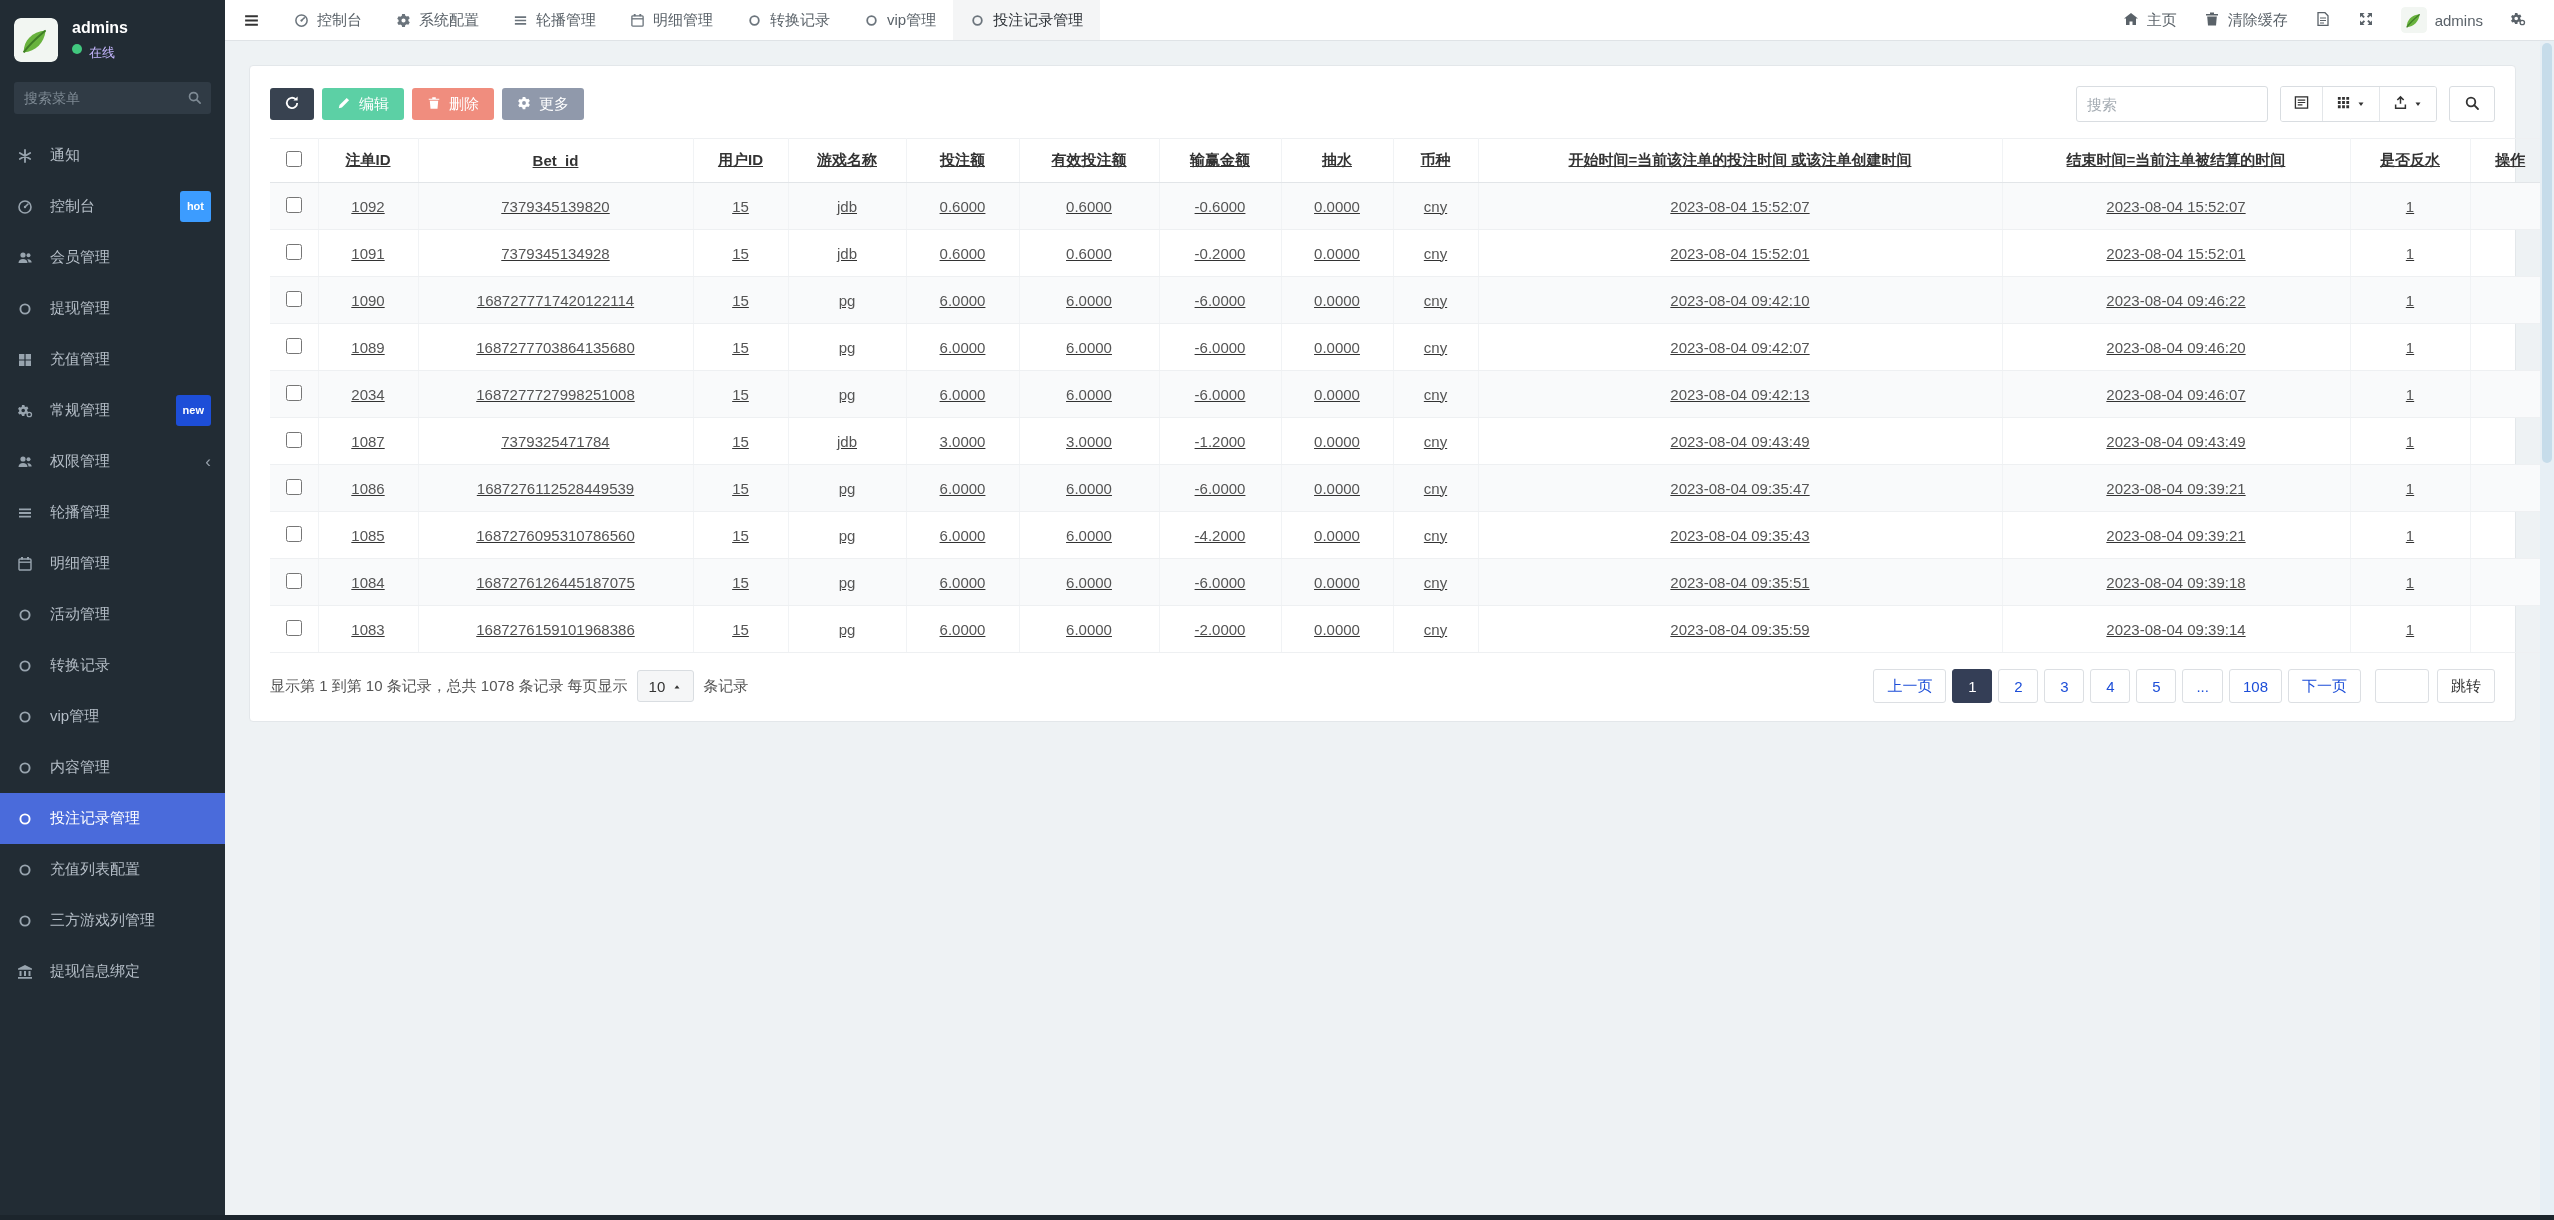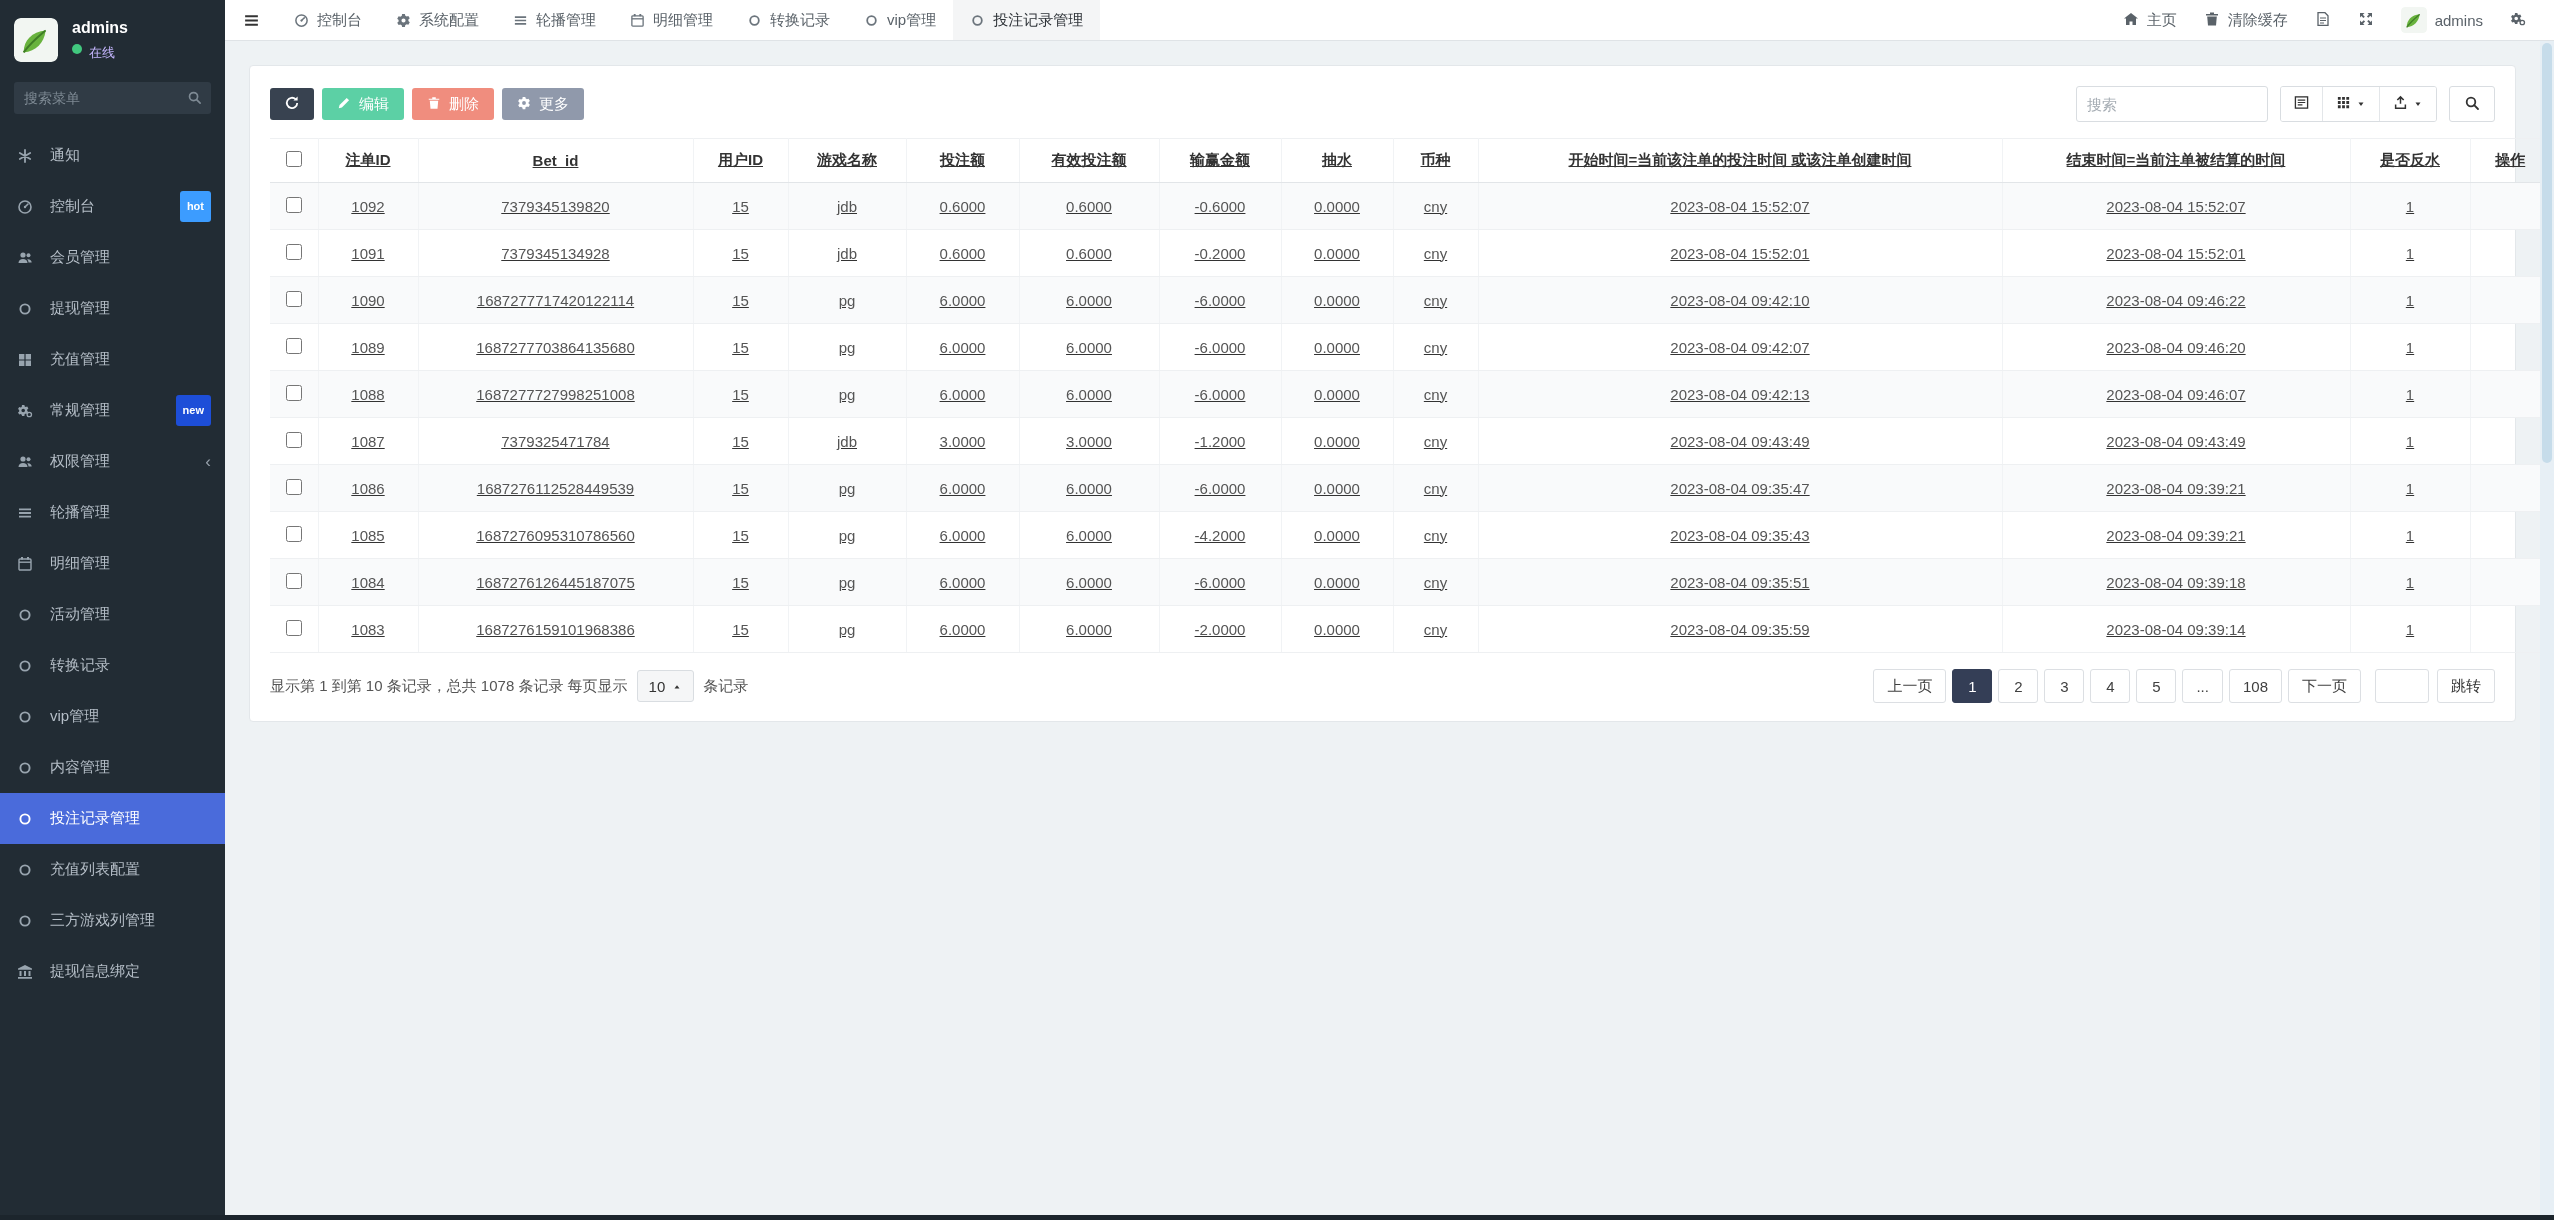--- a/index.html
+++ b/index.html
@@ -76,21 +76,21 @@
   th:last-child, td:last-child { border-right:none; }
   tbody tr:nth-child(odd) { background:#f9fafb; }
   input[type=checkbox] { width:16px; height:16px; cursor:pointer; }
 
   
   .table-footer { display:flex; justify-content:space-between; align-items:center; margin-top:16px; color:#555; }
   .footer-info { display:flex; align-items:center; }
   .page-size { display:inline-flex; align-items:center; gap:7px; border:1px solid #d9dde1; background:#f5f6f7; border-radius:3px; height:32px; padding:0 11px; margin:0 9px; color:#333; font-size:15px; cursor:pointer; font-family:inherit; }
   .page-size svg { width:10px; height:10px; }
   .pager { display:flex; align-items:center; gap:6px; }
-  .pager button { min-width:40px; height:34px; border:1px solid #dcdfe3; background:#fff; border-radius:3px; color:#404040; padding:0 13px; font-size:15px; cursor:pointer; font-family:inherit; }
+  .pager button { min-width:40px; height:34px; border:1px solid #dcdfe3; background:#fff; border-radius:3px; color:#1d4ed8; padding:0 13px; font-size:15px; cursor:pointer; font-family:inherit; }
   .pager button.active { background:var(--pagination_active); border-color:var(--pagination_active); color:#fff; }
   .pager .jump-input { width:54px; height:34px; border:1px solid #dcdfe3; border-radius:3px; margin-left:8px; outline:none; padding:0 6px; font-family:inherit; }
   .pager .jump { margin-left:2px; color:#333; }
 
   
   .scrollbar { position:absolute; top:41px; right:0; width:14px; bottom:5px; background:#e7eff5; z-index:4; }
   .scrollbar .thumb { position:absolute; left:2px; right:2px; top:2px; height:420px; background:#c6dcea; border-radius:6px; }
   .bottom-strip { position:absolute; left:0; right:0; bottom:0; height:5px; background:#1c252c; z-index:5; }
 </style>
 </head>
@@ -551,21 +551,21 @@
               <td>-6.0000</td>
               <td>0.0000</td>
               <td>cny</td>
               <td>2023-08-04 09:42:07</td>
               <td>2023-08-04 09:46:20</td>
               <td>1</td>
               <td></td>
             </tr>
             <tr>
               <td><input type="checkbox" style=""></td>
-              <td>1088</td>
+              <td>2034</td>
               <td>1687277727998251008</td>
               <td>15</td>
               <td>pg</td>
               <td>6.0000</td>
               <td>6.0000</td>
               <td>-6.0000</td>
               <td>0.0000</td>
               <td>cny</td>
               <td>2023-08-04 09:42:13</td>
               <td>2023-08-04 09:46:07</td>

